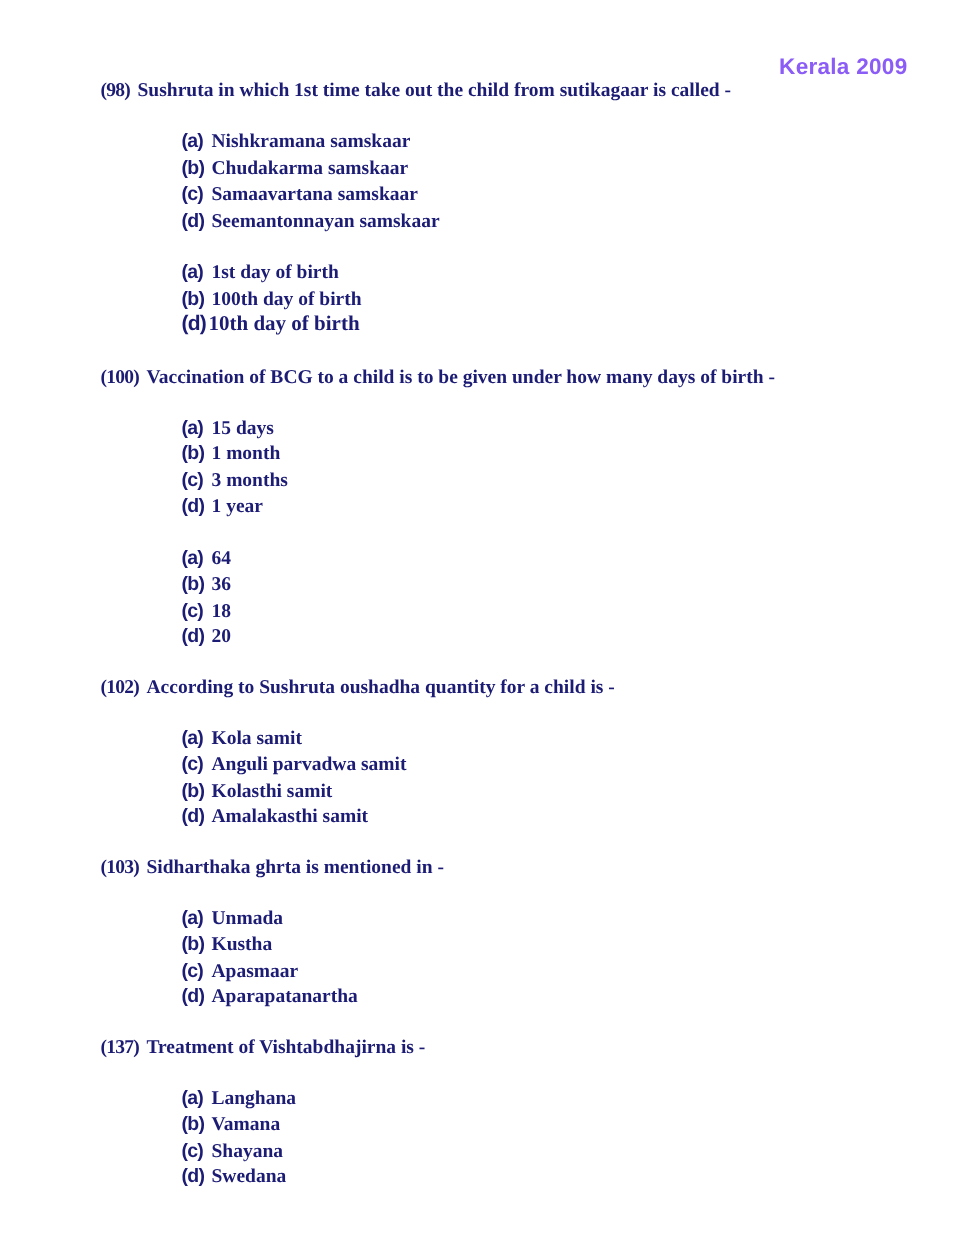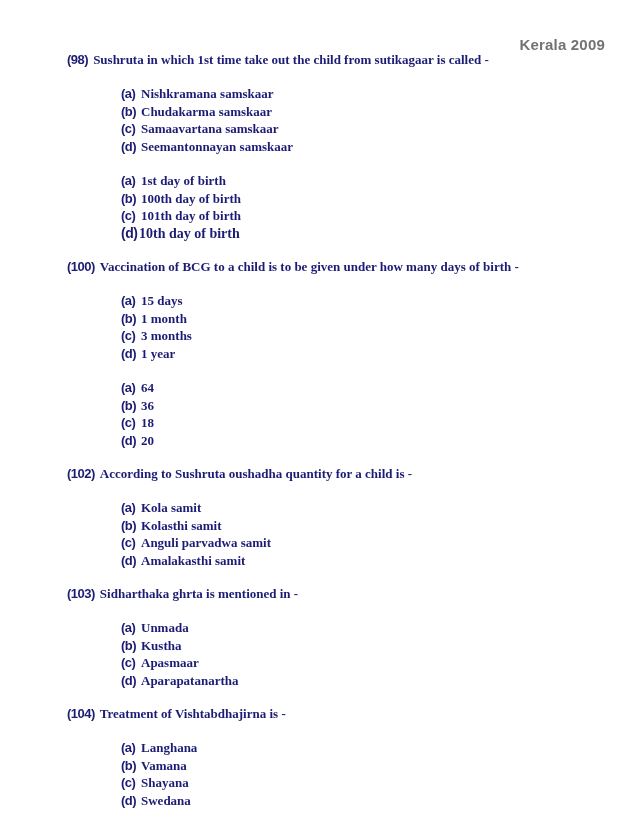--- a/index.html
+++ b/index.html
@@ -15,39 +15,39 @@
     color: #1c1c75;
     overflow: hidden;
   }
   .kerala-tag {
     position: absolute;
     top: 36px;
     right: 33px;
     font-family: "Liberation Sans", sans-serif;
     font-weight: bold;
     font-size: 15px;
-    color: #737373;
+    color: #8b5cf6;
     letter-spacing: 0.2px;
   }
   .content {
     position: absolute;
     top: 51px;
     left: 67px;
     width: 540px;
   }
   .question {
     margin-bottom: 13px;
   }
   .q-line {
     font-size: 13px;
     font-weight: bold;
     line-height: 17px;
   }
   .q-num {
-    font-family: Liberation Sans, sans-serif;
+    font-family: Liberation Serif, serif;
     letter-spacing: -0.5px;
     margin-right: 5px;
     white-space: nowrap;
   }
   .options {
     list-style: none;
     margin: 16px;
     padding: 1px 0 0 38px;
   }
   .option {
@@ -84,21 +84,20 @@
       <li class="option"><span class="opt-label">(b)</span><span class="opt-text">Chudakarma samskaar</span></li>
       <li class="option"><span class="opt-label">(c)</span><span class="opt-text">Samaavartana samskaar</span></li>
       <li class="option"><span class="opt-label">(d)</span><span class="opt-text">Seemantonnayan samskaar</span></li>
     </ul>
   </section>
 
   <section class="question">
     <ul class="options">
       <li class="option"><span class="opt-label">(a)</span><span class="opt-text">1st day of birth</span></li>
       <li class="option"><span class="opt-label">(b)</span><span class="opt-text">100th day of birth</span></li>
-      <li class="option"><span class="opt-label">(c)</span><span class="opt-text">101th day of birth</span></li>
       <li class="option small"><span class="opt-label">(d)</span><span class="opt-text">10th day of birth</span></li>
     </ul>
   </section>
 
   <section class="question">
     <div class="q-line">
       <span class="q-num">(100)</span><span class="q-text">Vaccination of BCG to a child is to be given under how many days of birth -</span>
     </div>
     <ul class="options">
       <li class="option"><span class="opt-label">(a)</span><span class="opt-text">15 days</span></li>
@@ -116,41 +115,41 @@
       <li class="option"><span class="opt-label">(d)</span><span class="opt-text">20</span></li>
     </ul>
   </section>
 
   <section class="question">
     <div class="q-line">
       <span class="q-num">(102)</span><span class="q-text">According to Sushruta oushadha quantity for a child is -</span>
     </div>
     <ul class="options">
       <li class="option"><span class="opt-label">(a)</span><span class="opt-text">Kola samit</span></li>
+      <li class="option"><span class="opt-label">(c)</span><span class="opt-text">Anguli parvadwa samit</span></li>
       <li class="option"><span class="opt-label">(b)</span><span class="opt-text">Kolasthi samit</span></li>
-      <li class="option"><span class="opt-label">(c)</span><span class="opt-text">Anguli parvadwa samit</span></li>
       <li class="option"><span class="opt-label">(d)</span><span class="opt-text">Amalakasthi samit</span></li>
     </ul>
   </section>
 
   <section class="question">
     <div class="q-line">
       <span class="q-num">(103)</span><span class="q-text">Sidharthaka ghrta is mentioned in  -</span>
     </div>
     <ul class="options">
       <li class="option"><span class="opt-label">(a)</span><span class="opt-text">Unmada</span></li>
       <li class="option"><span class="opt-label">(b)</span><span class="opt-text">Kustha</span></li>
       <li class="option"><span class="opt-label">(c)</span><span class="opt-text">Apasmaar</span></li>
       <li class="option"><span class="opt-label">(d)</span><span class="opt-text">Aparapatanartha</span></li>
     </ul>
   </section>
 
   <section class="question">
     <div class="q-line">
-      <span class="q-num">(104)</span><span class="q-text">Treatment of Vishtabdhajirna is -</span>
+      <span class="q-num">(137)</span><span class="q-text">Treatment of Vishtabdhajirna is -</span>
     </div>
     <ul class="options">
       <li class="option"><span class="opt-label">(a)</span><span class="opt-text">Langhana</span></li>
       <li class="option"><span class="opt-label">(b)</span><span class="opt-text">Vamana</span></li>
       <li class="option"><span class="opt-label">(c)</span><span class="opt-text">Shayana</span></li>
       <li class="option"><span class="opt-label">(d)</span><span class="opt-text">Swedana</span></li>
     </ul>
   </section>
 
 </div>

